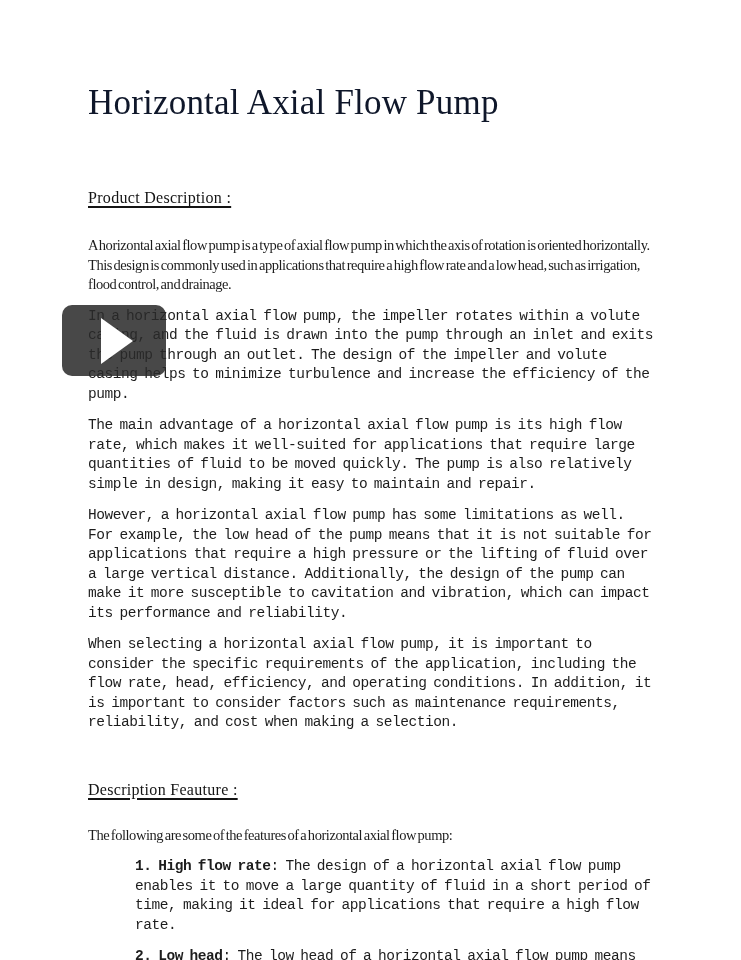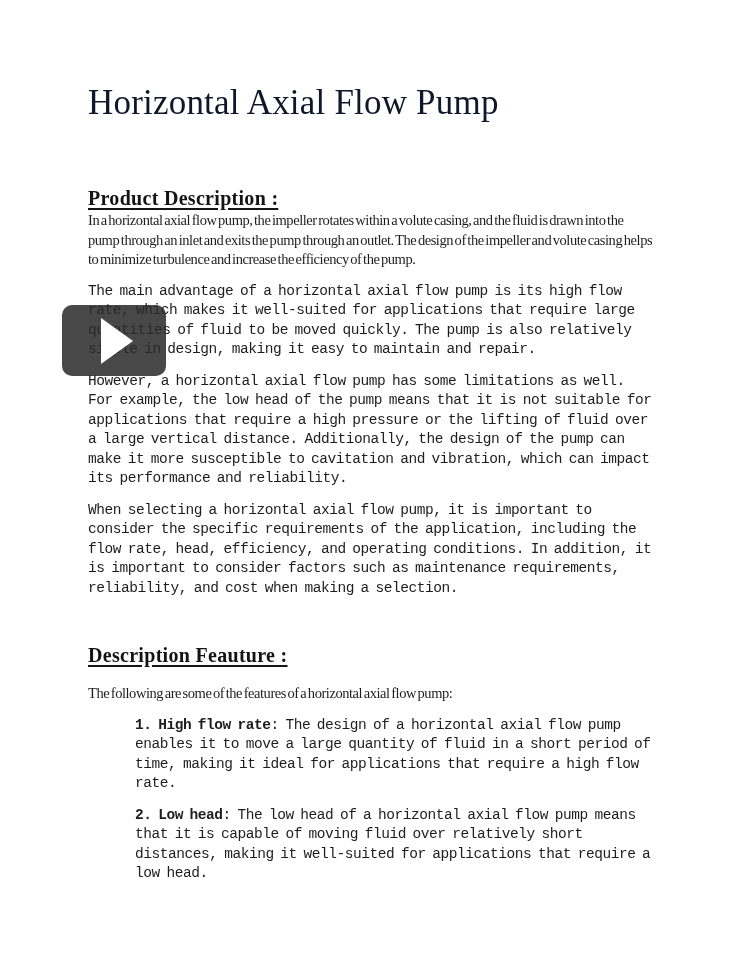--- a/index.html
+++ b/index.html
@@ -16,41 +16,41 @@
   }
   .doc-title {
     margin-top: 80px;
     font-size: 35px;
     font-weight: 400;
     line-height: 46px;
     letter-spacing: 0.2px;
     color: #0f172a;
   }
   .section-heading {
-    font-size: 20px;
-    font-weight: 700;
+    font-size: 16px;
+    font-weight: 400;
     line-height: 26px;
     letter-spacing: 0.3px;
     text-decoration: underline;
     text-underline-offset: 3px;
     text-decoration-thickness: 1.5px;
     color: #141414;
   }
   .heading-1 { margin-top: 59px; }
   .heading-2 { margin-top: 44px; }
   .para {
     font-size: 14.5px;
     line-height: 19.5px;
     letter-spacing: -0.45px;
     word-spacing: -1.6px;
     color: #1d1d1d;
   }
   .para.first-after-heading { margin-top: 25px; }
   .para + .para { margin-top: 12px; font-family: Liberation Mono, monospace; }
-  .intro-line { margin-top: 16px; }
+  .intro-line { margin-top: 23px; }
   .feature { margin-top: 13px; margin-left: 47px; }
   .feature .feature-label { font-weight: 700; }
   
   .video-overlay {
     position: absolute;
     left: 62px;
     top: 305px;
     width: 104px;
     height: 71px;
     background: rgba(42, 42, 42, 0.86);
@@ -71,20 +71,21 @@
 </style>
 </head>
 <body>
 
 <div class="content">
 
   <h1 class="doc-title">Horizontal Axial Flow Pump</h1>
 
   <h2 class="section-heading heading-1">Product Description :</h2>
 
+  <p class="para first-after-heading">A horizontal axial flow pump is a type of axial flow pump in which the axis of rotation is oriented horizontally. This design is commonly used in applications that require a high flow rate and a low head, such as irrigation, flood control, and drainage.</p>
 
   <p class="para">In a horizontal axial flow pump, the impeller rotates within a volute casing, and the fluid is drawn into the pump through an inlet and exits the pump through an outlet. The design of the impeller and volute casing helps to minimize turbulence and increase the efficiency of the pump.</p>
 
   <p class="para">The main advantage of a horizontal axial flow pump is its high flow rate, which makes it well-suited for applications that require large quantities of fluid to be moved quickly. The pump is also relatively simple in design, making it easy to maintain and repair.</p>
 
   <p class="para">However, a horizontal axial flow pump has some limitations as well. For example, the low head of the pump means that it is not suitable for applications that require a high pressure or the lifting of fluid over a large vertical distance. Additionally, the design of the pump can make it more susceptible to cavitation and vibration, which can impact its performance and reliability.</p>
 
   <p class="para">When selecting a horizontal axial flow pump, it is important to consider the specific requirements of the application, including the flow rate, head, efficiency, and operating conditions. In addition, it is important to consider factors such as maintenance requirements, reliability, and cost when making a selection.</p>
 
   <h2 class="section-heading heading-2">Description Feauture :</h2>

